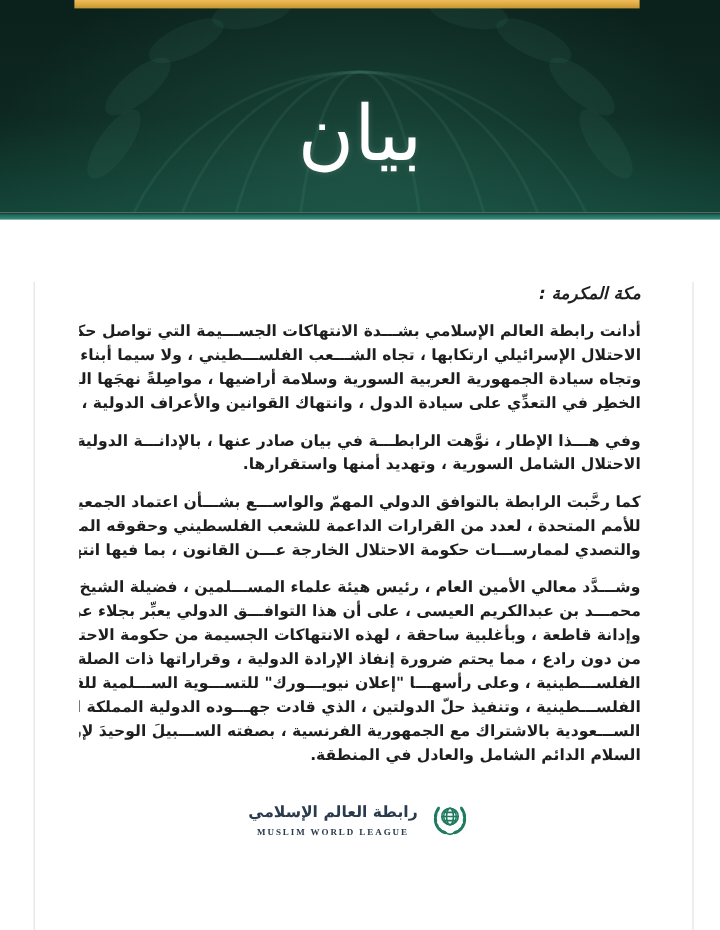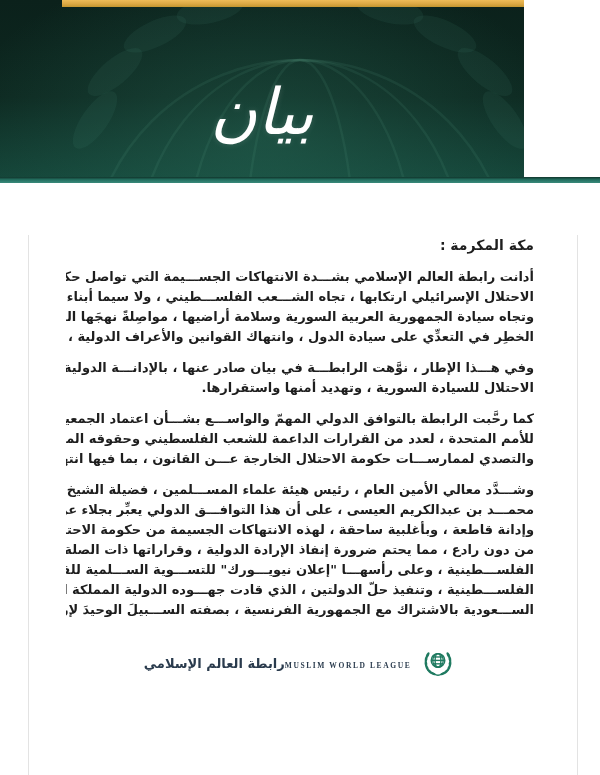--- a/index.html
+++ b/index.html
@@ -2,25 +2,24 @@
 <html lang="ar"><head>
 <meta charset="utf-8">
 <style>
   html,body{margin:0;padding:0;}
   body{
     width:600px;height:775px;background:#ffffff;overflow:hidden;
     font-family:"DejaVu Sans",sans-serif;position:relative;
   }
   
   .header{
-    position:relative;width:524px;height:177px;overflow:hidden;
+    position:relative;width:600px;height:177px;overflow:hidden;
     background:
       radial-gradient(ellipse 430px 250px at 50% 78%, rgba(46,118,98,0.40), rgba(0,0,0,0) 72%),
       linear-gradient(180deg,#0b211b 0%,#0d2820 55%,#144438 100%);
-    font-style: italic;
   }
   .gold-bar{
     position:absolute;left:62px;top:0;width:471px;height:7px;
     background:linear-gradient(180deg,#eebc58 0%,#dca844 55%,#c3962f 100%);
   }
   .watermark{position:absolute;left:0;top:0;width:600px;height:177px;}
   .header-title{
     position:absolute;left:0;right:0;top:72px;text-align:center;
     direction:rtl;color:#ffffff;font-size:64px;line-height:80px;font-weight:400;
     text-shadow:0 0 6px rgba(255,255,255,0.15);
@@ -32,34 +31,34 @@
   
   .page{position:relative;width:600px;height:592px;background:#ffffff;}
   .page-edge{position:absolute;top:0;bottom:0;width:1px;background:#e3e3e3;}
   .page-edge.left{left:28px;}
   .page-edge.right{left:577px;}
   .content{
     direction:rtl;margin:0 66px;color:#1e1e1e;
     font-size:13px;line-height:20px;font-weight:bold;
   }
   .location-heading{
-    margin-top:52px;text-align:right;font-size:14px;line-height:21px;
+    margin-top:52px;text-align:right;font-size:14px;line-height:21px;font-style:italic;
   }
   .para{margin-top:11px;}
   .line{
     text-align:justify;text-align-last:justify;
     white-space:nowrap;overflow:hidden;
   }
   .line.last{text-align-last:right;}
   
   .logo{
     margin-top:26px;display:flex;flex-direction:row;justify-content:center;
     align-items:center;gap:9px;direction:ltr;
   }
-  .logo-text{display:flex;align-items:center;}
+  .logo-text{display:flex;flex-direction:column;align-items:center;}
   .logo-arabic{
     direction:rtl;color:#2a3b4d;font-size:13px;font-weight:bold;line-height:16px;
   }
   .logo-english{
     color:#2a3b4d;font-family:"Liberation Serif",serif;font-weight:bold;
     font-size:7.5px;letter-spacing:1.6px;margin-top:3px;white-space:nowrap;
   }
   .emblem{width:36px;height:36px;display:block;}
 </style>
 </head>
@@ -98,37 +97,38 @@
 
     <div class="para">
       <div class="line">أدانت رابطة العالم الإسلامي بشـــدة الانتهاكات الجســـيمة التي تواصل حكومة</div>
       <div class="line">الاحتلال الإسرائيلي ارتكابها ، تجاه الشـــعب الفلســـطيني ، ولا سيما أبناء غزة ،</div>
       <div class="line">وتجاه سيادة الجمهورية العربية السورية وسلامة أراضيها ، مواصِلةً نهجَها الهمجيَّ</div>
       <div class="line">الخطِر في التعدِّي على سيادة الدول ، وانتهاك القوانين والأعراف الدولية ، وزعزعة</div>
     </div>
 
     <div class="para">
       <div class="line">وفي هـــذا الإطار ، نوَّهت الرابطـــة في بيان صادر عنها ، بالإدانـــة الدولية لانتهاكات</div>
-      <div class="line last">الاحتلال للسيادة السورية ، وتهديد أمنها واستقرارها.</div>
+      <div class="line last">الاحتلال الشامل السورية ، وتهديد أمنها واستقرارها.</div>
     </div>
 
     <div class="para">
       <div class="line">كما رحَّبت الرابطة بالتوافق الدولي المهمّ والواســـع بشـــأن اعتماد الجمعية العامة</div>
       <div class="line">للأمم المتحدة ، لعدد من القرارات الداعمة للشعب الفلسطيني وحقوقه المشروعه ،</div>
       <div class="line">والتصدي لممارســـات حكومة الاحتلال الخارجة عـــن القانون ، بما فيها انتهاكات</div>
     </div>
 
     <div class="para">
       <div class="line">وشـــدَّد معالي الأمين العام ، رئيس هيئة علماء المســـلمين ، فضيلة الشيخ الدكتور</div>
       <div class="line">محمـــد بن عبدالكريم العيسى ، على أن هذا التوافـــق الدولي يعبِّر بجلاء عن رفضٍ</div>
       <div class="line">وإدانة قاطعة ، وبأغلبية ساحقة ، لهذه الانتهاكات الجسيمة من حكومة الاحتلال</div>
       <div class="line">من دون رادع ، مما يحتم ضرورة إنفاذ الإرادة الدولية ، وقراراتها ذات الصلة بالقضية</div>
       <div class="line">الفلســـطينية ، وعلى رأسهـــا "إعلان نيويـــورك" للتســـوية الســـلمية للقضية</div>
       <div class="line">الفلســـطينية ، وتنفيذ حلّ الدولتين ، الذي قادت جهـــوده الدولية المملكة العربية</div>
       <div class="line">الســـعودية بالاشتراك مع الجمهورية الفرنسية ، بصفته الســـبيلَ الوحيدَ لإرساء</div>
+      <div class="line last">السلام الدائم الشامل والعادل في المنطقة.</div>
     </div>
   </div>
 
   <div class="logo">
     <div class="logo-text">
       <div class="logo-arabic">رابطة العالم الإسلامي</div>
       <div class="logo-english">MUSLIM WORLD LEAGUE</div>
     </div>
     <svg class="emblem" viewBox="0 0 40 40" xmlns="http://www.w3.org/2000/svg">
       <g stroke="#1f7a60" stroke-width="1.5" fill="none">

